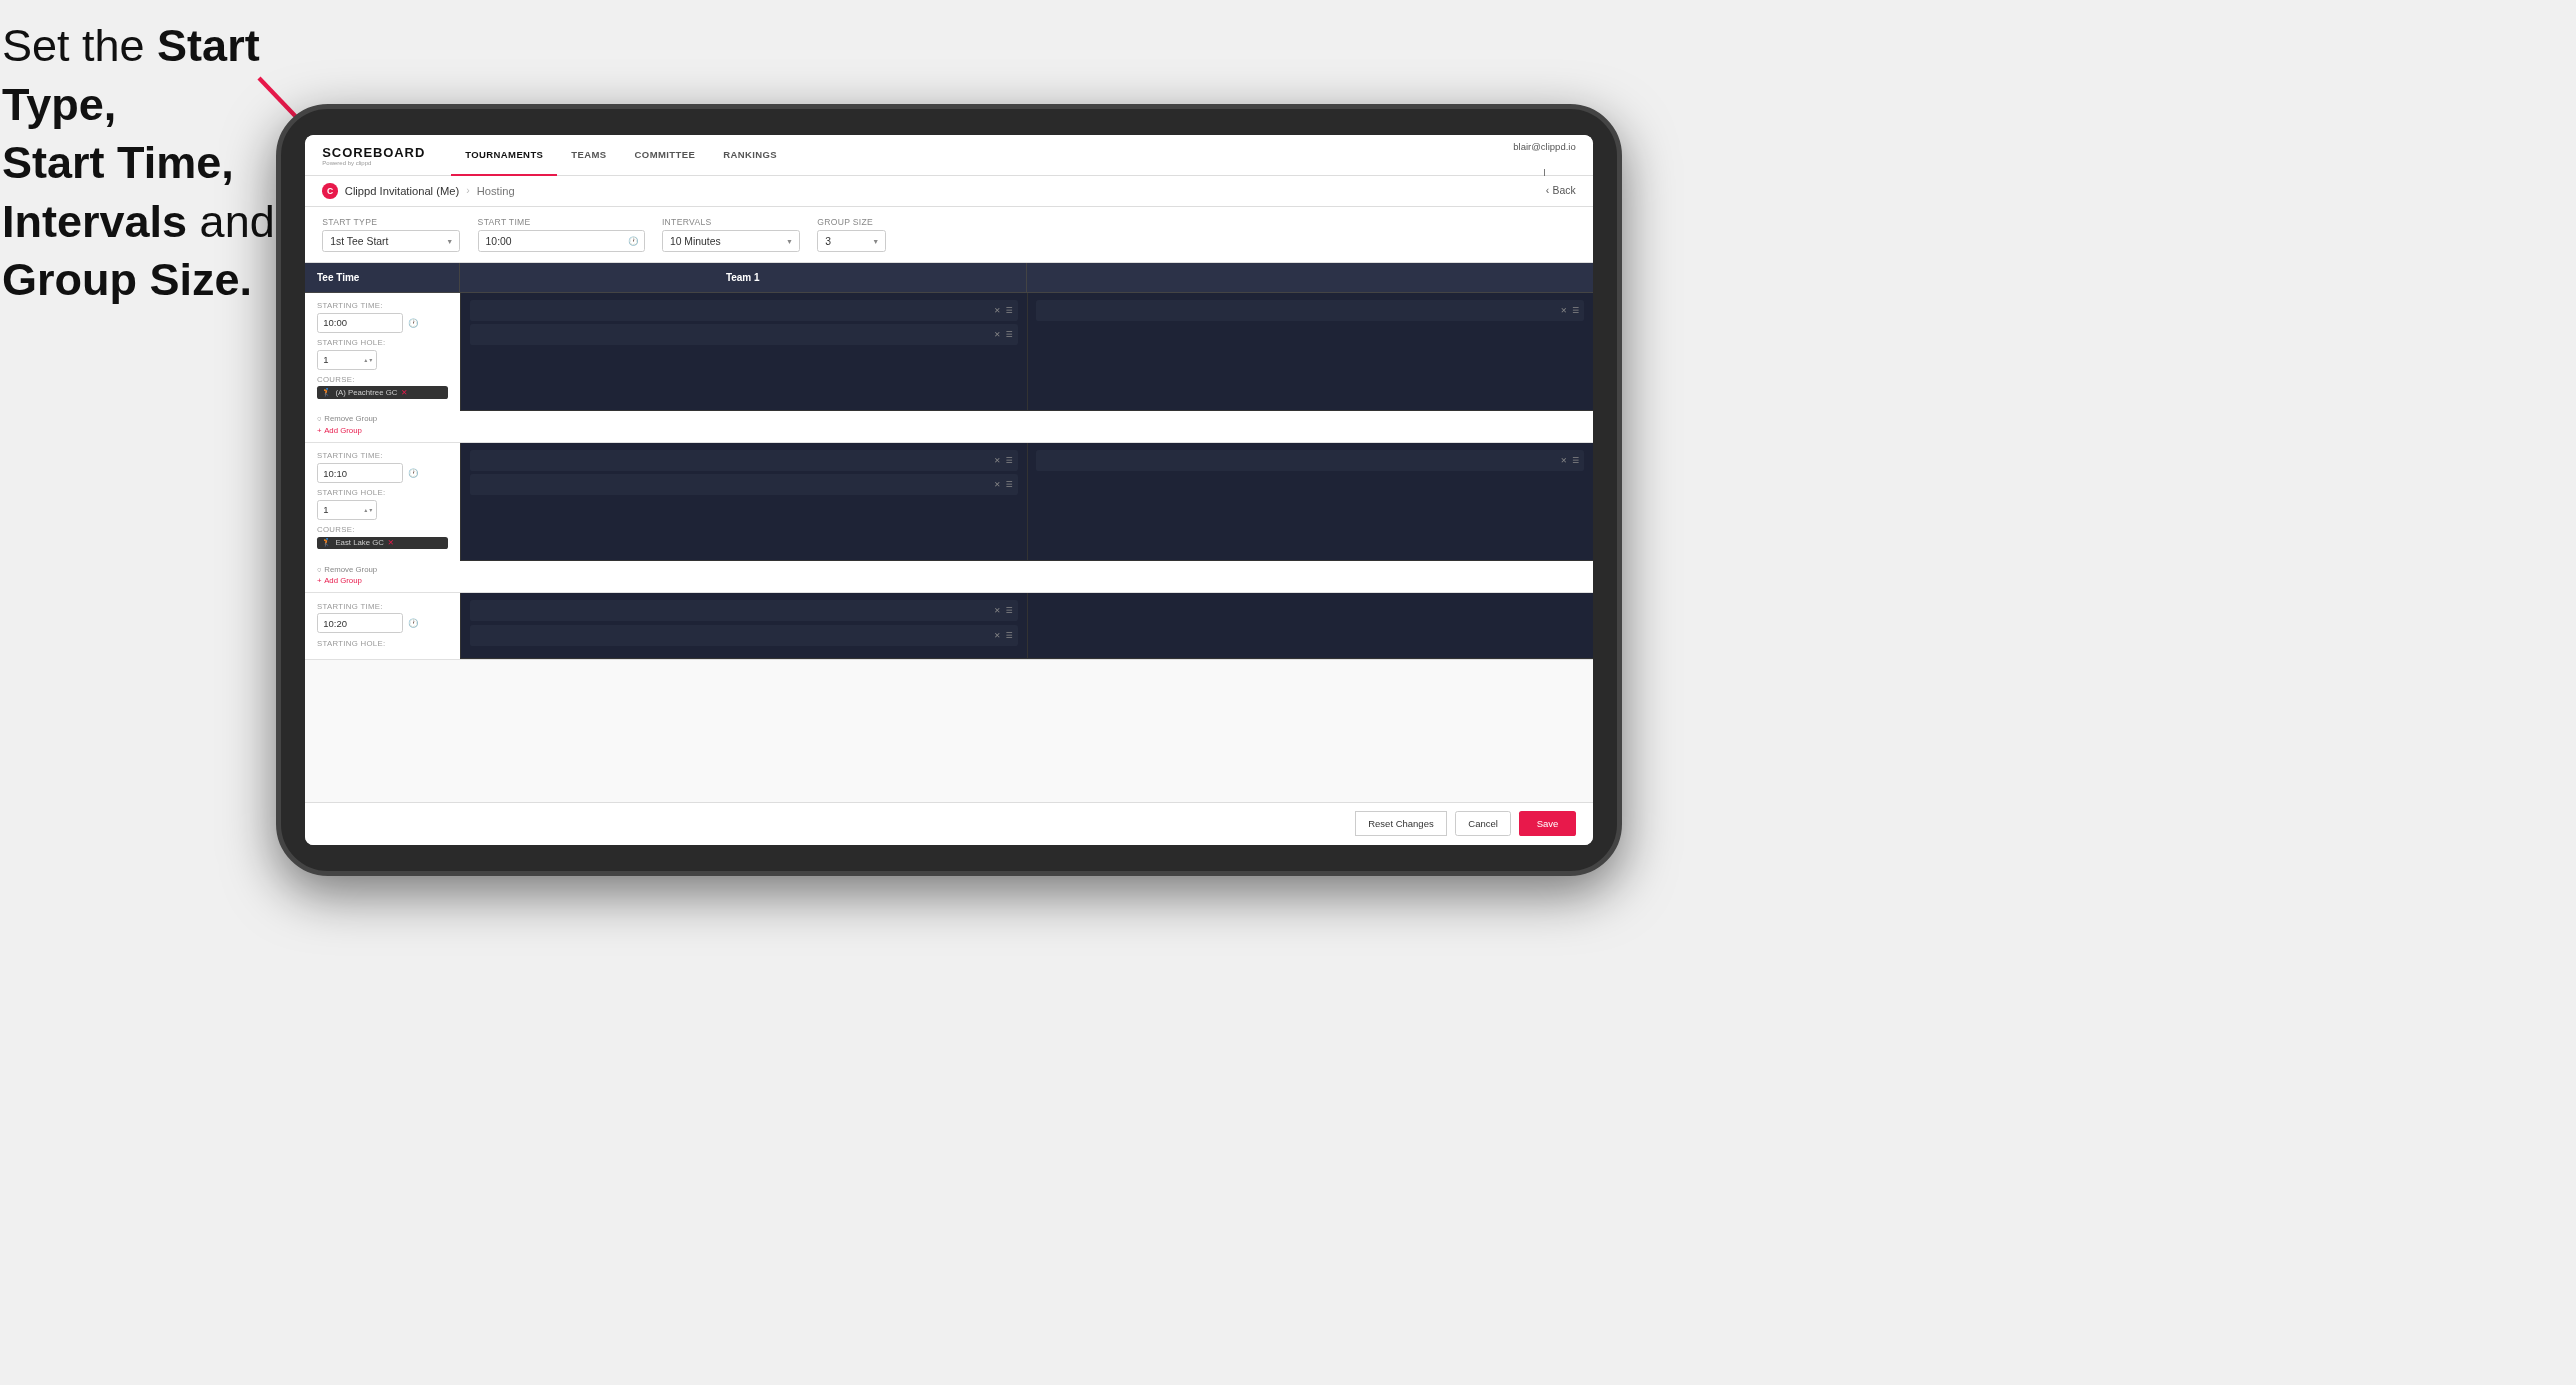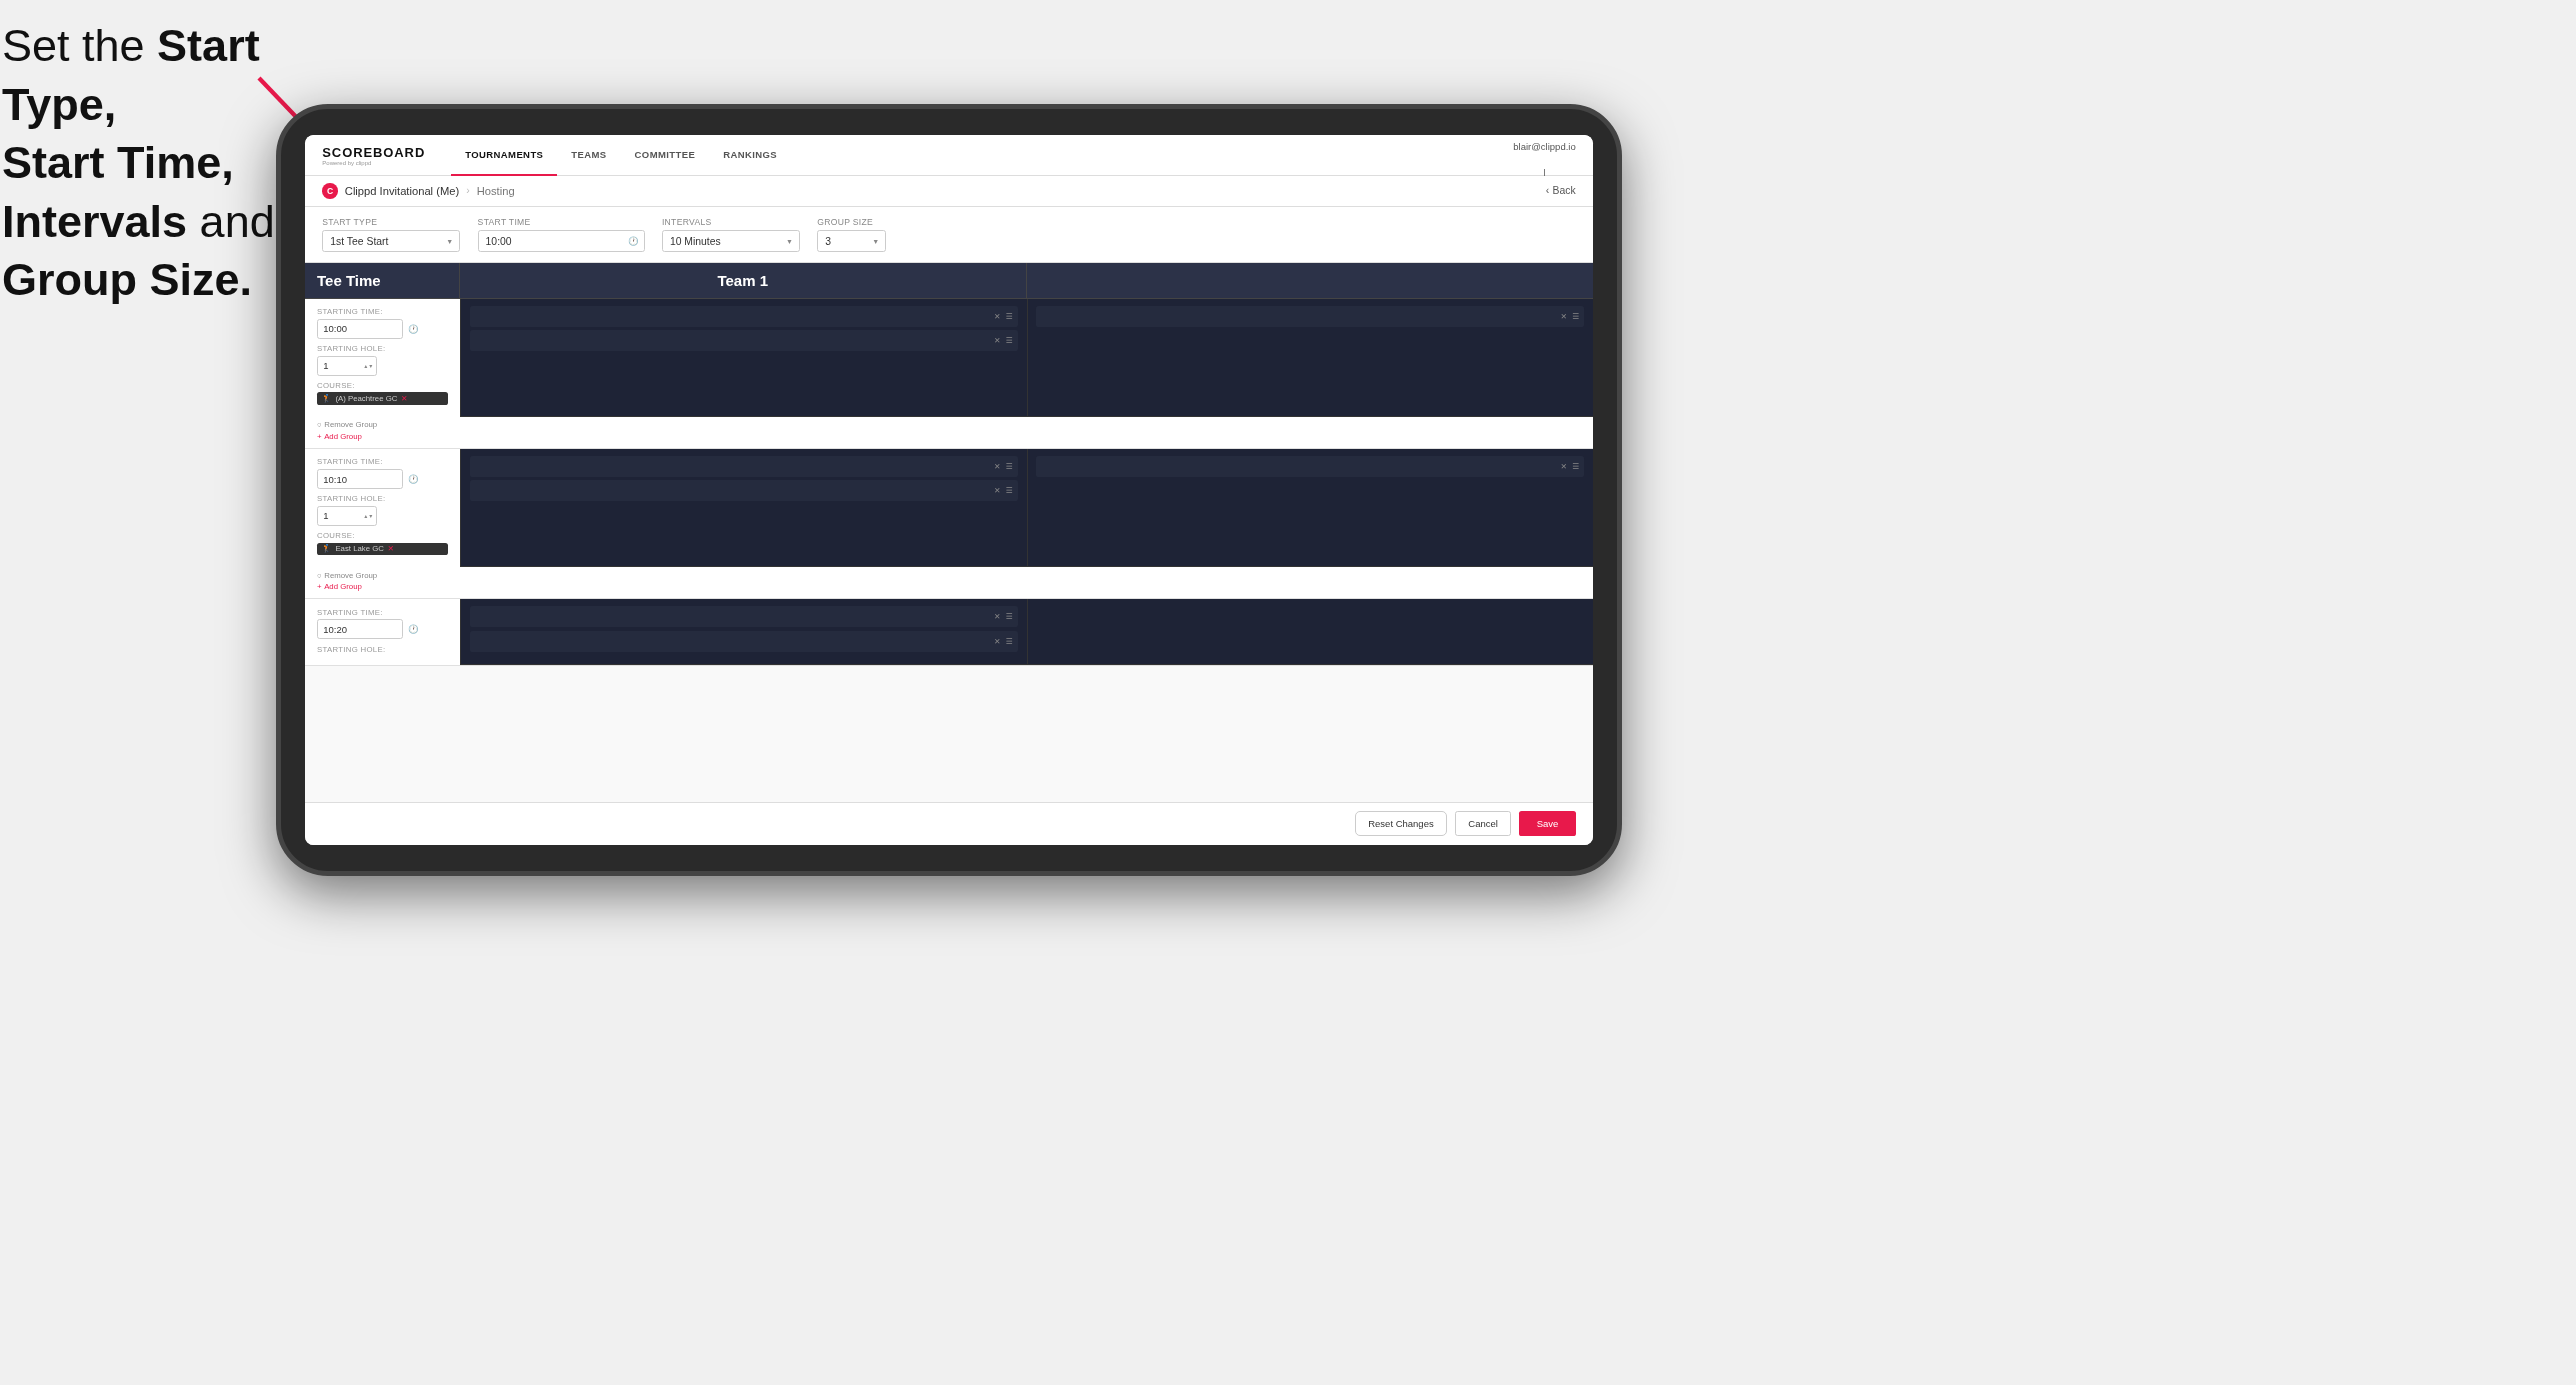--- a/index.html
+++ b/index.html
@@ -265,21 +265,21 @@
     
     .table-header {
       display: grid;
       grid-template-columns: 155px 1fr 1fr;
       background: #2c3248;
       border-bottom: 0.9px solid #444;
     }
 
     .th-cell {
       padding: 8.6px 12px;
-      font-size: 15px;
+      font-size: 10px;
       font-weight: 600;
       color: #fff;
       text-align: center;
       border-right: 0.9px solid #444;
     }
 
     .th-cell:first-child {
       text-align: left;
     }
 
@@ -427,21 +427,21 @@
       display: flex;
       justify-content: flex-end;
       gap: 8.6px;
       flex-shrink: 0;
     }
 
     .btn-reset {
       padding: 6px 12px;
       background: #fff;
       border: 0.9px solid #ccc;
-      border-radius: 5px;
+      border-radius: 0;
       font-size: 9.5px;
       color: #333;
       cursor: pointer;
     }
 
     .btn-cancel {
       padding: 6px 12px;
       background: #fff;
       border: 0.9px solid #ccc;
       border-radius: 2.6px;

